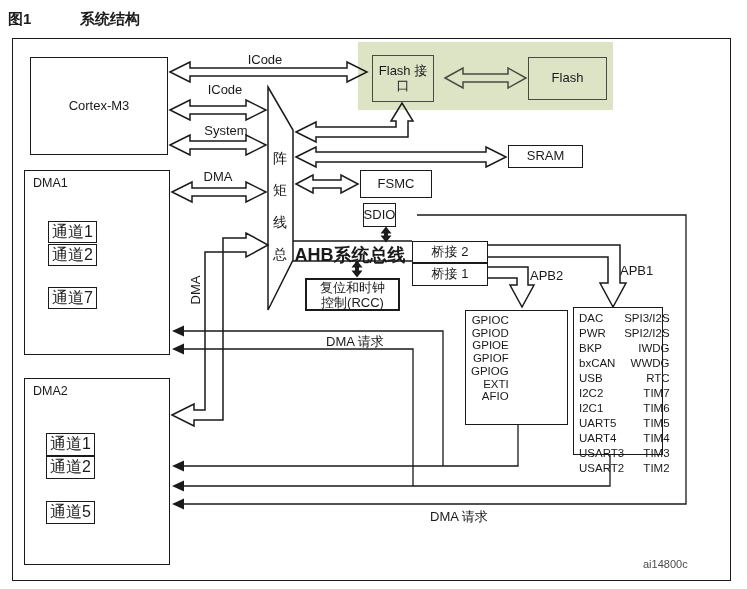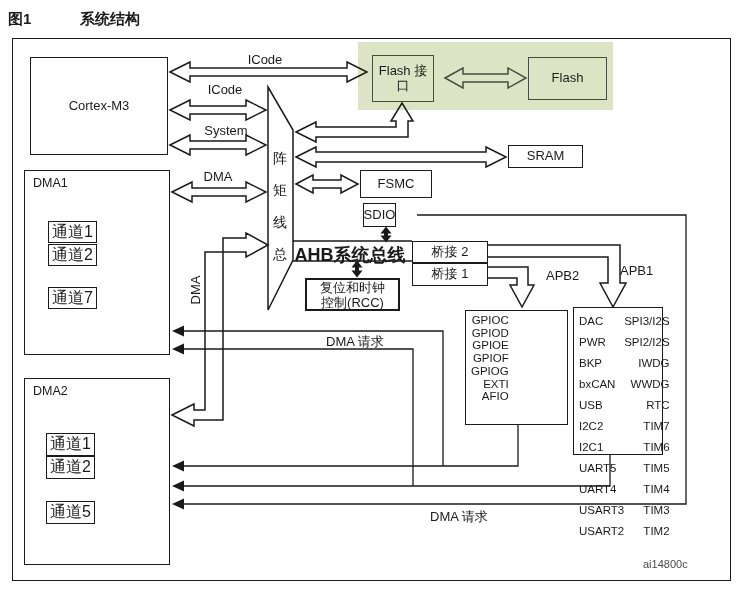--- a/index.html
+++ b/index.html
@@ -29,21 +29,21 @@
     position:absolute;font-size:14px;line-height:32px;white-space:pre-line;
     text-align:center;letter-spacing:0;
   }
   .rot270{transform:rotate(-90deg);transform-origin:center center;text-align:center;}
   .periph{
     position:absolute;border:1.5px solid #1a1a1a;background:#fff;box-sizing:border-box;
     display:flex;justify-content:space-between;padding:3px 5px 0 5px;
   }
   .pcol{font-size:11.5px;line-height:12.7px;white-space:pre-line;}
   .pcol.r{text-align:right;}
-  .apb1col{line-height:21px;}
+  .apb1col{line-height:15px;}
   .ahb-label{
     position:absolute;font-size:18px;font-weight:bold;text-align:center;white-space:nowrap;
   }
   .rcc{
     position:absolute;border:2px solid #1a1a1a;background:#fff;box-sizing:border-box;
     display:flex;flex-direction:column;align-items:center;justify-content:center;
     font-size:13px;line-height:15px;
   }
   .watermark{position:absolute;font-size:11px;color:#4a4a4a;}
   svg.wires{position:absolute;left:0;top:0;}
@@ -227,19 +227,19 @@
 线
 总</div>
 
 <div class="ahb-label" style="left:294px;top:243px;width:112px;">AHB系统总线</div>
 
 <div class="lbl center" style="left:242px;top:52px;width:46px;">ICode</div>
 <div class="lbl center" style="left:202px;top:82px;width:46px;">ICode</div>
 <div class="lbl center" style="left:200px;top:123px;width:52px;">System</div>
 <div class="lbl center" style="left:200px;top:169px;width:36px;">DMA</div>
 <div class="lbl center rot270" style="left:174px;top:282px;width:44px;height:16px;">DMA</div>
-<div class="lbl" style="left:518px;top:268px;padding-left:28px;">APB2</div>
+<div class="lbl" style="left:530px;top:268px;">APB2</div>
 <div class="lbl" style="left:620px;top:263px;">APB1</div>
 
 <div class="lbl" style="left:326px;top:333px;">DMA 请求</div>
 <div class="lbl" style="left:430px;top:508px;">DMA 请求</div>
 
 <div class="watermark" style="left:643px;top:558px;">ai14800c</div>
 
 </body></html>

